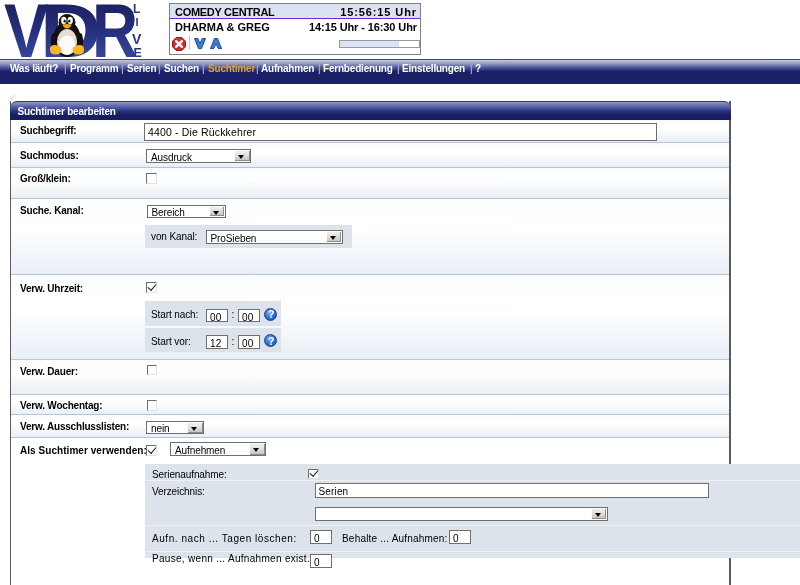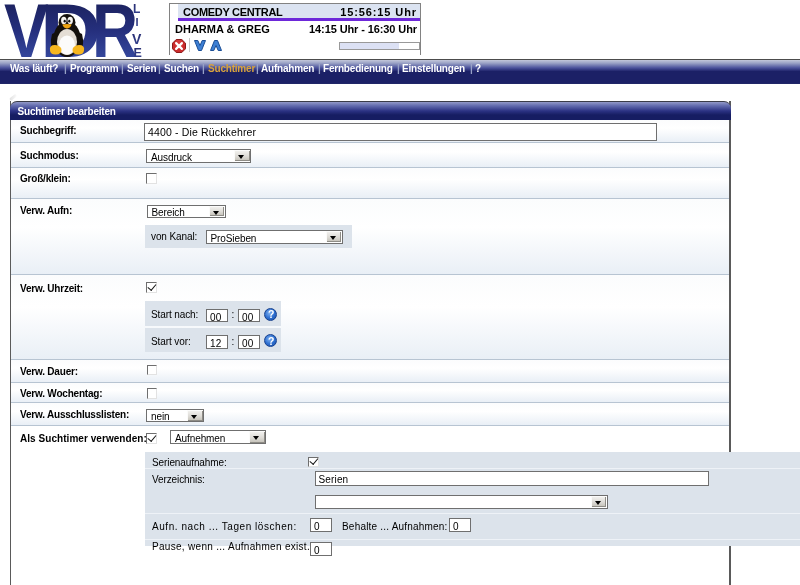--- a/index.html
+++ b/index.html
@@ -1,21 +1,21 @@
 <!DOCTYPE html>
 <html><head><meta charset="utf-8">
 <style>
 html,body{margin:0;padding:0;background:#fff;}
 body{width:800px;height:585px;overflow:hidden;position:relative;
  font-family:"Liberation Sans",sans-serif;font-size:10px;color:#000;}
 .abs{position:absolute;}
 
 #infobox{position:absolute;left:169px;top:3px;width:250px;height:50px;
  border:1px solid #828282;background:#fff;}
-#ib1{height:14px;background:#dbe3f1;border-bottom:3px solid #6d28d9;position:relative;margin-left:8px;}
+#ib1{height:14px;background:#dbe3f1;border-bottom:1px solid #6d28d9;position:relative;}
 #ib1 b{position:absolute;left:5px;top:2px;font-size:11px;letter-spacing:-.3px;}
 #ib1 .r{position:absolute;right:3px;top:2px;font-size:11px;font-weight:bold;letter-spacing:.9px;}
 #ib2{height:15px;background:#fff;position:relative;}
 #ib2 b{position:absolute;left:5px;top:2px;font-size:11px;letter-spacing:0px;}
 #ib2 .r{position:absolute;right:3px;top:2px;font-size:11px;font-weight:bold;letter-spacing:-.1px;}
 #ib3{height:20px;background:#fff;position:relative;}
 #pbar{position:absolute;left:169px;top:6px;width:79px;height:6px;border:1px solid #999;background:#fff;}
 #pfill{position:absolute;left:0;top:0;height:6px;width:59px;background:#dce1f4;}
 #icosep{position:absolute;left:19px;top:2px;width:1px;height:14px;background:#c8c8c8;}
 
@@ -165,21 +165,21 @@
   <span class="sel" style="left:135px;top:5.5px;width:105px">
         <span>Ausdruck</span>
         <i></i>
       </span>
  </div>
  <div class="row" style="height:31px">
   <span class="lbl" style="top:5px">Groß/klein:</span>
   <span class="cb" style="left:135px;top:5.5px"></span>
  </div>
  <div class="row" style="height:76.5px">
-  <span class="lbl" style="top:6px">Verw. Aufn:</span>
+  <span class="lbl" style="top:6px">Suche. Kanal:</span>
   <span class="sel" style="left:135.5px;top:6px;width:79px;height:13px">
         <span style="top:1px">Bereich</span>
         <i></i>
       </span>
   <div class="sub" style="left:134px;top:26px;width:207px;height:23.5px">
    <span class="slbl" style="left:6px;top:6.5px">von Kanal:</span>
    <span class="sel" style="left:60.5px;top:5px;width:137px">
           <span>ProSieben</span>
           <i></i>
         </span>
@@ -196,21 +196,21 @@
    <span class="q" style="left:118.5px;top:7px"></span>
   </div>
   <div class="sub" style="left:134px;top:52.5px;width:136px;height:24px">
    <span class="slbl" style="left:6px;top:8px">Start vor:</span>
    <span class="ti" style="left:61px;top:7.5px;width:22px;height:13.5px">12</span>
    <span class="slbl" style="left:86.5px;top:8px">:</span>
    <span class="ti" style="left:93px;top:7.5px;width:22px;height:13.5px">00</span>
    <span class="q" style="left:118.5px;top:6.5px"></span>
   </div>
  </div>
- <div class="row" style="height:23px">
+ <div class="row" style="height:35px">
   <span class="lbl" style="top:6.5px">Verw. Dauer:</span>
   <span class="cb" style="left:135.5px;top:5px"></span>
  </div>
  <div class="row" style="height:20.1px">
   <span class="lbl" style="top:5.3px">Verw. Wochentag:</span>
   <span class="cb" style="left:135.5px;top:5.5px"></span>
  </div>
  <div class="row" style="height:23.2px">
   <span class="lbl" style="top:6.7px">Verw. Ausschlusslisten:</span>
   <span class="sel" style="left:135px;top:6px;width:58px;height:13.5px">

